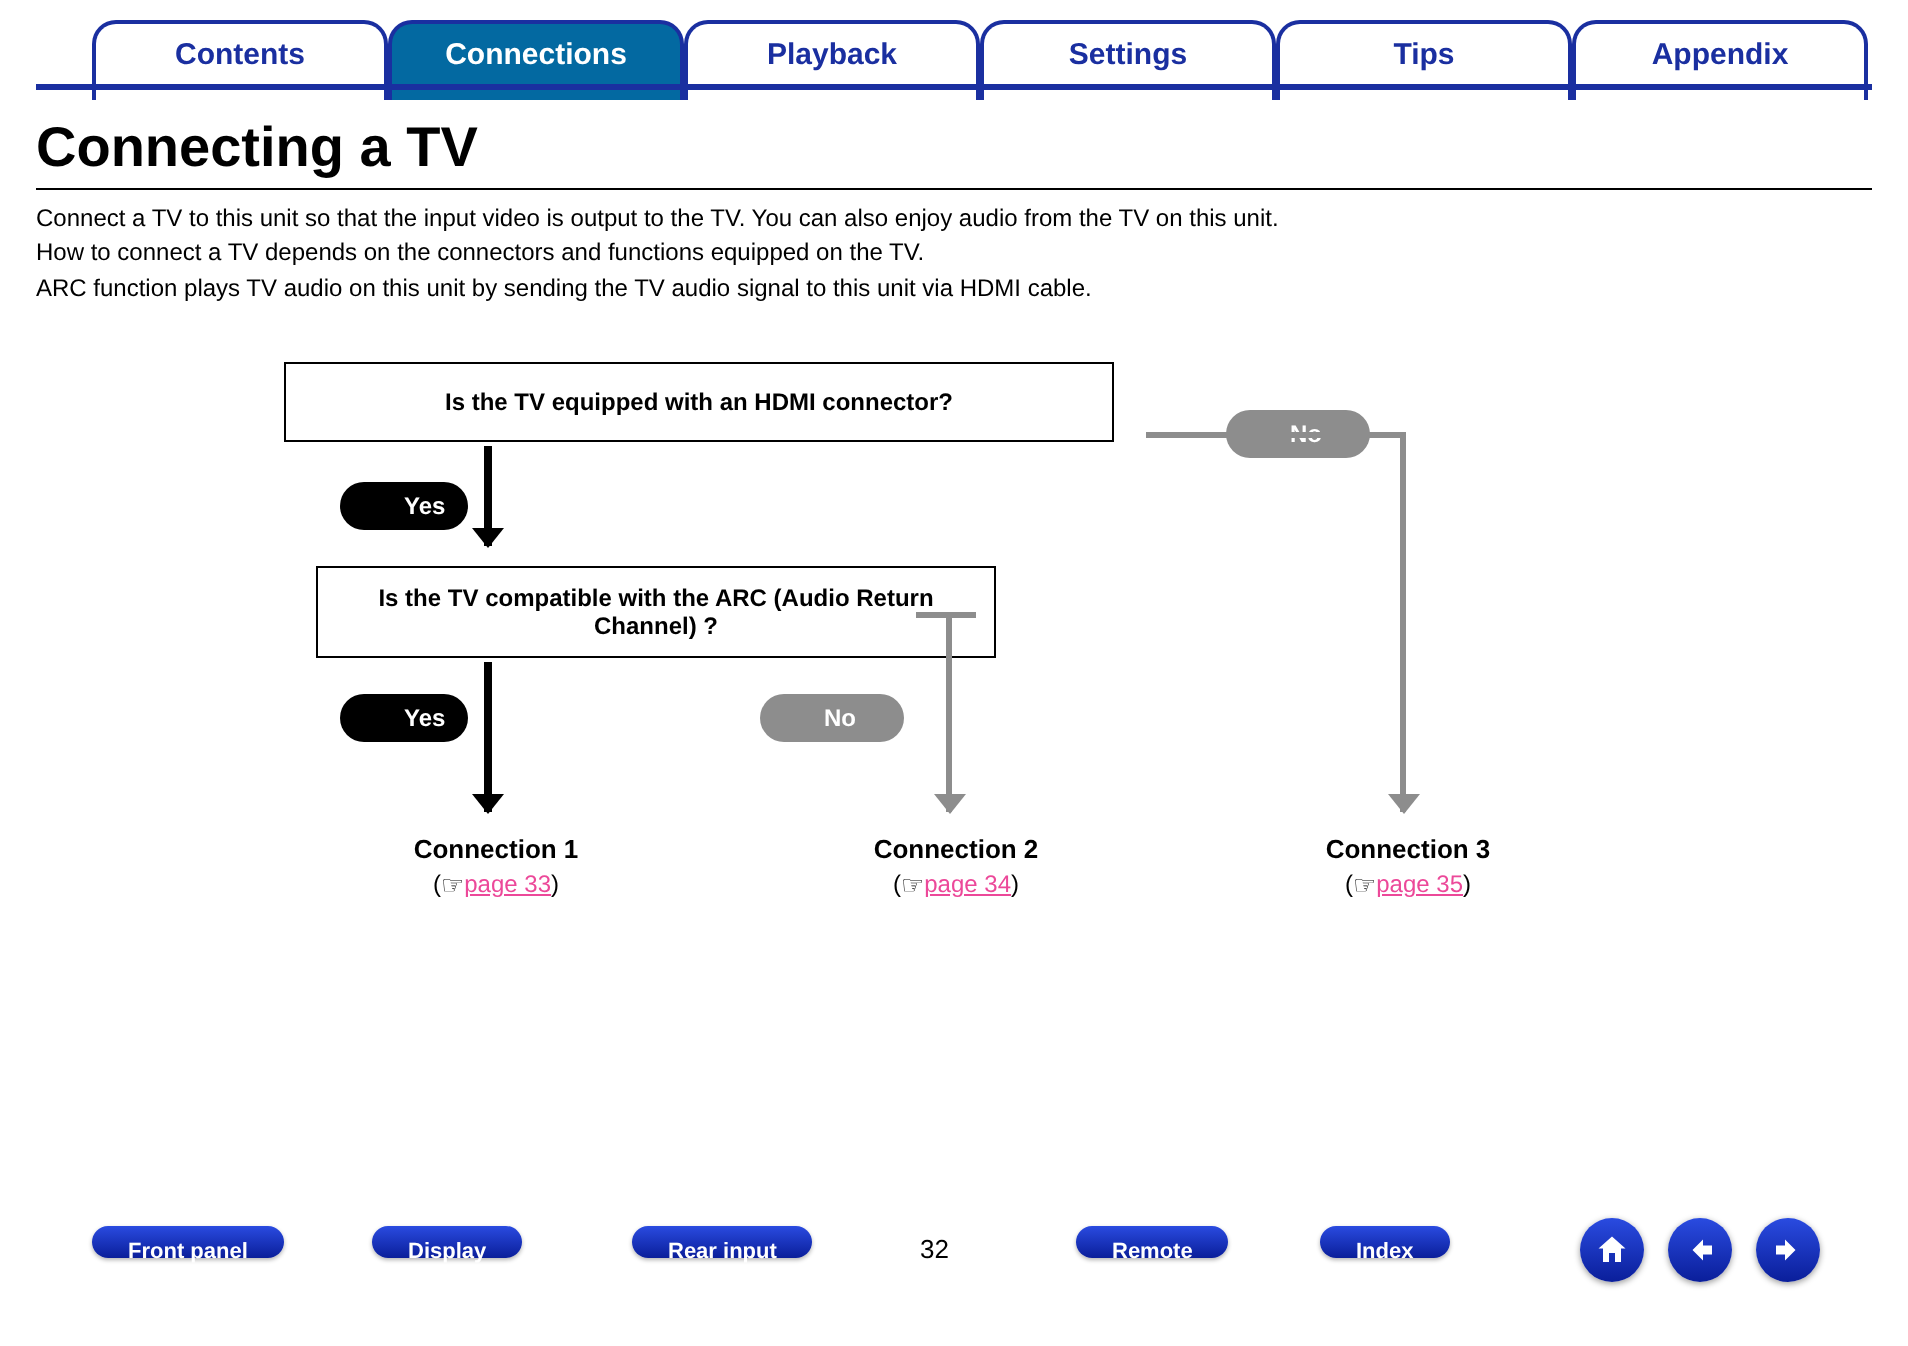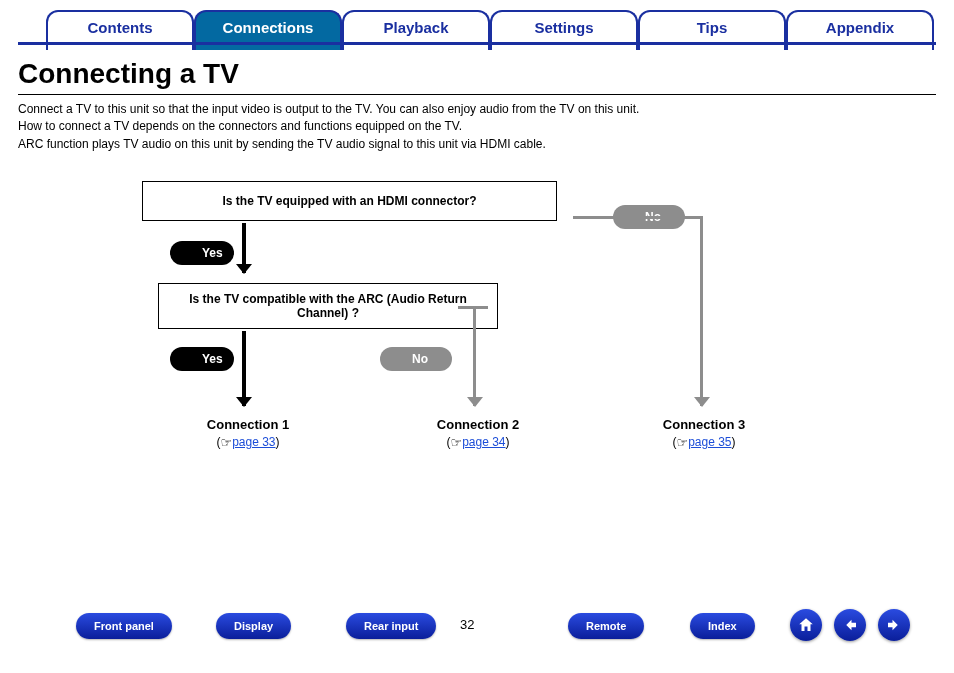--- a/index.html
+++ b/index.html
@@ -32,42 +32,42 @@
   .pill {
     position: absolute; height: 24px; line-height: 24px; border-radius: 12px;
     font-size: 12px; font-weight: bold; color: #fff; text-align: center; padding: 0 32px;
   }
   .pill.yes { background: #000; }
   .pill.no  { background: #8d8d8d; }
 
   .conn { position: absolute; text-align: center; }
   .conn-title { font-size: 13px; font-weight: bold; }
   .conn-ref { font-size: 12px; margin-top: 2px; }
-  .conn-ref a { color: #1d4ed8; text-decoration: underline; }
+  .conn-ref a { color: #ec4899; text-decoration: underline; }
 
   
   .v-thick { position: absolute; width: 4px; background: #000; }
   .v-thick::after {
     content: ""; position: absolute; left: 50%; bottom: -1px; transform: translateX(-50%);
     border-left: 8px solid transparent; border-right: 8px solid transparent; border-top: 10px solid #000;
   }
   
   .g-h { position: absolute; height: 3px; background: #8d8d8d; }
   .g-v { position: absolute; width: 3px; background: #8d8d8d; }
   .g-arrow::after {
     content: ""; position: absolute; left: 50%; bottom: -1px; transform: translateX(-50%);
     border-left: 8px solid transparent; border-right: 8px solid transparent; border-top: 10px solid #8d8d8d;
   }
 
   
   .footer { position: absolute; left: 0; right: 0; bottom: 24px; height: 36px; }
   .fbtn {
-    position: absolute; height: 26px; line-height: 26px; border-radius: 13px;
+    position: absolute; height: 16px; line-height: 26px; border-radius: 13px;
     background: linear-gradient(#2a4be0, #0a1e9a); color: #fff; font-size: 11px; font-weight: bold;
-    text-align: center; padding: 0 18px; cursor: pointer; box-shadow: 0 1px 2px rgba(0,0,0,.3); margin-left: 30px;
+    text-align: center; padding: 0 18px; cursor: pointer; box-shadow: 0 1px 2px rgba(0,0,0,.3);
   }
   .pgnum { position: absolute; font-size: 13px; top: 4px; }
   .circle {
     position: absolute; width: 32px; height: 32px; border-radius: 50%;
     background: linear-gradient(#2a4be0, #0a1e9a); color: #fff; display: flex;
     align-items: center; justify-content: center; cursor: pointer; box-shadow: 0 1px 3px rgba(0,0,0,.4);
   }
   .circle svg { width: 18px; height: 18px; fill: #fff; }
 
   .hand-icon { display: inline-block; transform: translateY(1px); font-size: 13px; }

